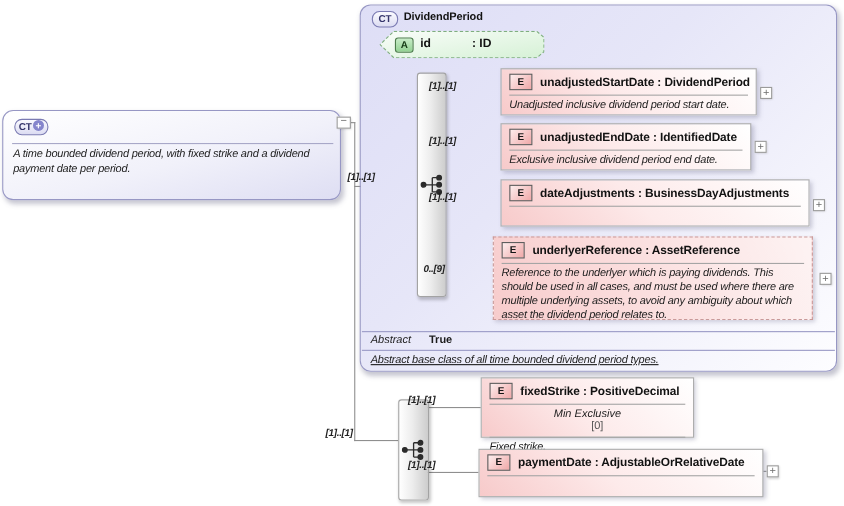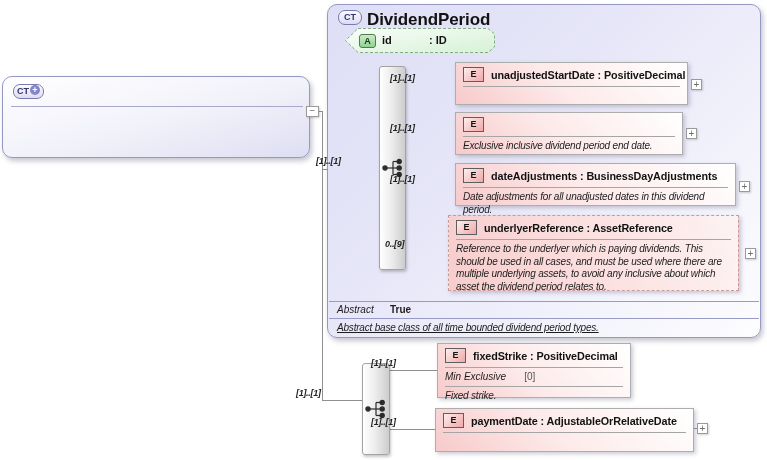--- a/index.html
+++ b/index.html
@@ -57,21 +57,21 @@
   .elem-title{display:flex;align-items:center;white-space:nowrap;}
   .e-badge{
     display:inline-block;width:19px;height:13px;flex:0 0 19px;
     border:1px solid #5e5e5e;
     background:linear-gradient(135deg,#fdeeee 0%,#f0a8a8 100%);
     font:bold 9px/13px "Liberation Sans",sans-serif;color:#151515;text-align:center;
     margin-right:7px;
   }
   .elem-name{font:bold 10.8px "Liberation Sans",sans-serif;color:#121212;letter-spacing:-0.1px;}
   .elem-sep{height:1px;background:#a5a5a5;margin:4px 0 3px 0;}
-  .facet-row{display:flex;align-items:center;}
+  .facet-row{display:flex;align-items:center;flex-direction:column;}
   .facet-label{font:italic 10px "Liberation Sans",sans-serif;color:#1c1c1c;}
   .facet-value{font:10px "Liberation Sans",sans-serif;color:#555;margin-left:18px;}
   
   .seqbar{
     position:absolute;border:1px solid #a3a3a3;border-radius:3px;
     background:linear-gradient(90deg,#ffffff 0%,#ededed 45%,#cdcdcd 100%);
     box-shadow:1px 2px 3px rgba(0,0,0,0.22);
     display:flex;align-items:center;justify-content:center;
   }
   
@@ -110,34 +110,35 @@
 <div class="line" style="left:404px;top:251px;width:44px;height:1px;"></div>
 <div class="line" style="left:322px;top:400px;width:40px;height:1px;"></div>
 <div class="line" style="left:388px;top:370px;width:49px;height:1px;"></div>
 <div class="line" style="left:388px;top:429px;width:47px;height:1px;"></div>
 <div class="line" style="left:687px;top:84px;width:4px;height:1px;"></div>
 <div class="line" style="left:683px;top:133px;width:3px;height:1px;"></div>
 <div class="line" style="left:736px;top:186px;width:3px;height:1px;"></div>
 <div class="line" style="left:739px;top:253px;width:6px;height:1px;"></div>
 <div class="line" style="left:694px;top:428px;width:3px;height:1px;"></div>
 
-<div class="ctcard root-card" style="left:2px;top:76px;width:306px;height:80px;">
+<div class="ctcard root-card" style="left:2px;top:100px;width:306px;height:80px;">
   <span class="ct-badge" style="left:10px;top:7px;width:29px;">
     <span>CT</span><span class="ct-plus">+</span>
   </span>
   <div class="sep" style="left:8px;top:29px;width:292px;background:#a8a8c8;"></div>
+  <div class="desc abs" style="left:9px;top:34px;width:294px;">A time bounded dividend period, with fixed strike and a dividend payment date per period.</div>
 </div>
 
 <div class="sq-btn" style="left:306px;top:106px;width:13px;line-height:8px;">−</div>
 
 <div class="ctcard base-card" style="left:327px;top:4px;width:432px;height:332px;">
   <span class="ct-badge" style="left:10px;top:5px;width:22px;">
     <span>CT</span>
   </span>
-  <div class="box-title" style="left:39px;top:5px;font-size:17px;">DividendPeriod</div>
+  <div class="box-title" style="left:39px;top:5px;font-size:10px;">DividendPeriod</div>
 
   <div class="attr-box" style="left:17px;top:23px;">
     <svg width="150" height="25">
       <defs>
         <linearGradient id="gGreen" x1="0" y1="0" x2="1" y2="1">
           <stop offset="0" stop-color="#f9fdf9"></stop>
             <stop offset="1" stop-color="#d6f1d6"></stop>
         </linearGradient>
       </defs>
       <polygon points="13,0.5 143,0.5 149.5,6 149.5,19 143,24.5 13,24.5 0.5,12.5" fill="url(#gGreen)" stroke="#7fae7f" stroke-width="1" stroke-dasharray="3,2"></polygon>
@@ -172,52 +173,53 @@
 
 <div class="card-label" style="left:316px;top:156px;">[1]..[1]</div>
 <div class="card-label" style="left:390px;top:73px;">[1]..[1]</div>
 <div class="card-label" style="left:390px;top:123px;">[1]..[1]</div>
 <div class="card-label" style="left:390px;top:174px;">[1]..[1]</div>
 <div class="card-label" style="left:385px;top:239px;">0..[9]</div>
 
 <div class="elem" style="left:455px;top:62px;width:233px;height:43px;">
   <div class="elem-title">
     <span class="e-badge">E</span>
-    <span class="elem-name">unadjustedStartDate : PositiveDecimal</span>
-  </div>
-  <div class="elem-sep"></div>
+    <span class="elem-name">unadjustedStartDate : DividendPeriod</span>
+  </div>
+  <div class="elem-sep"></div>
+  <div class="desc">Unadjusted inclusive dividend period start date.</div>
 </div>
 <div class="sq-btn" style="left:691px;top:79px;">+</div>
 
 <div class="elem" style="left:455px;top:112px;width:228px;height:43px;">
   <div class="elem-title">
     <span class="e-badge">E</span>
+    <span class="elem-name">unadjustedEndDate : IdentifiedDate</span>
   </div>
   <div class="elem-sep"></div>
   <div class="desc">Exclusive inclusive dividend period end date.</div>
 </div>
 <div class="sq-btn" style="left:686px;top:128px;">+</div>
 
 <div class="elem" style="left:455px;top:163px;width:281px;height:43px;">
   <div class="elem-title">
     <span class="e-badge">E</span>
     <span class="elem-name">dateAdjustments : BusinessDayAdjustments</span>
   </div>
   <div class="elem-sep"></div>
-  <div class="desc">Date adjustments for all unadjusted dates in this dividend period.</div>
 </div>
 <div class="sq-btn" style="left:739px;top:181px;">+</div>
 
 <div class="elem optional" style="left:448px;top:215px;width:291px;height:76px;">
   <div class="elem-title">
     <span class="e-badge">E</span>
     <span class="elem-name">underlyerReference : AssetReference</span>
   </div>
   <div class="elem-sep"></div>
-  <div class="desc">Reference to the underlyer which is paying dividends. This should be used in all cases, and must be used where there are multiple underlying assets, to avoid any inclusive about which asset the dividend period relates to.</div>
+  <div class="desc">Reference to the underlyer which is paying dividends. This should be used in all cases, and must be used where there are multiple underlying assets, to avoid any ambiguity about which asset the dividend period relates to.</div>
 </div>
 <div class="sq-btn" style="left:745px;top:248px;">+</div>
 
 <div class="seqbar" style="left:362px;top:363px;width:26px;height:90px;">
   <svg class="seq-icon-svg" width="22" height="22" viewBox="0 0 22 22">
     <g stroke="#2b2b2b" stroke-width="1.2" fill="#2b2b2b">
       <circle cx="3" cy="11" r="2.1"></circle>
       <line x1="3" y1="11" x2="11" y2="11"></line>
       <line x1="11" y1="4.5" x2="11" y2="17.5"></line>
       <line x1="11" y1="4.5" x2="16" y2="4.5"></line>

